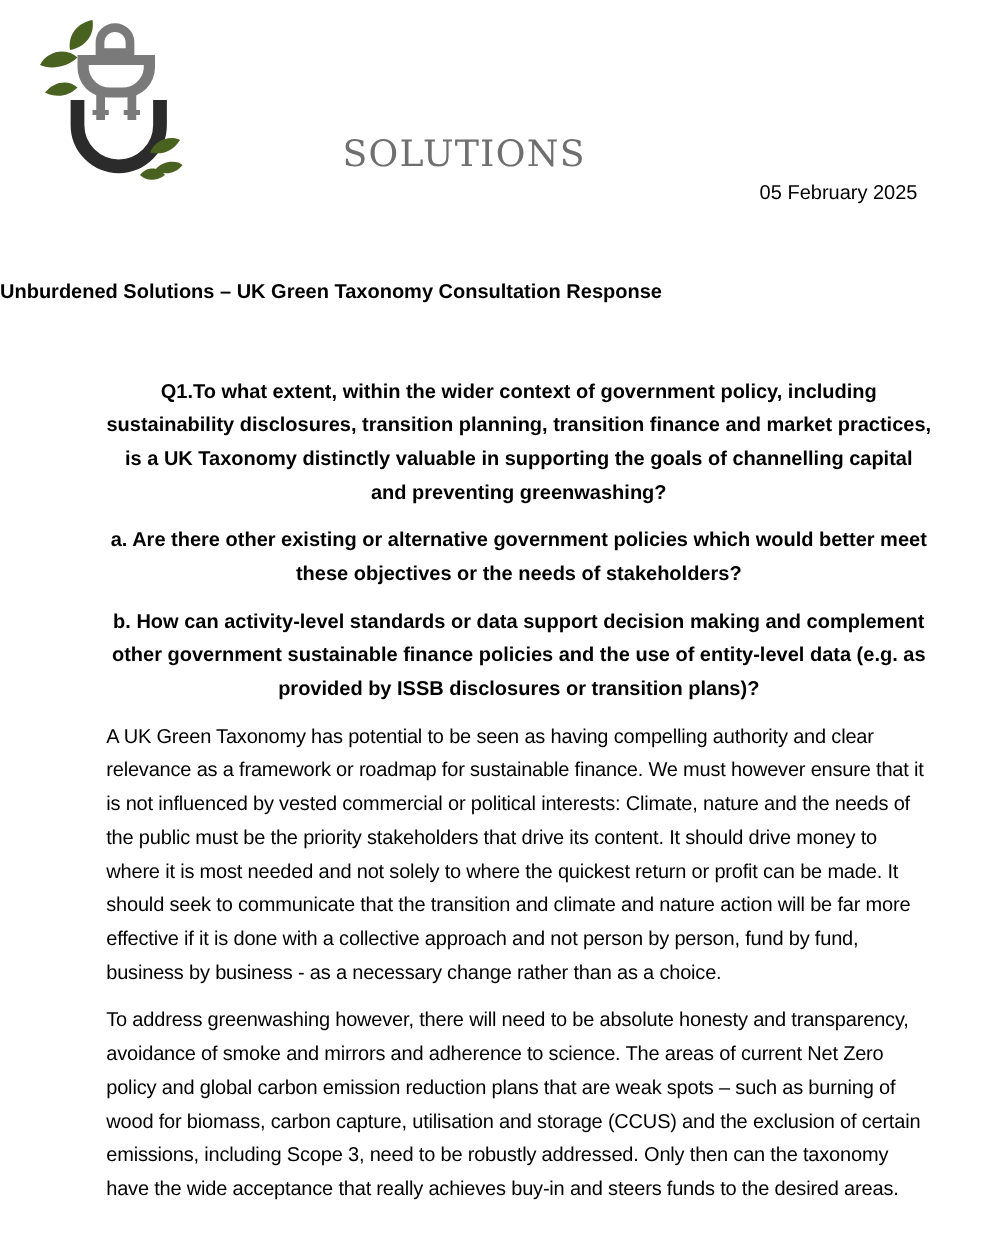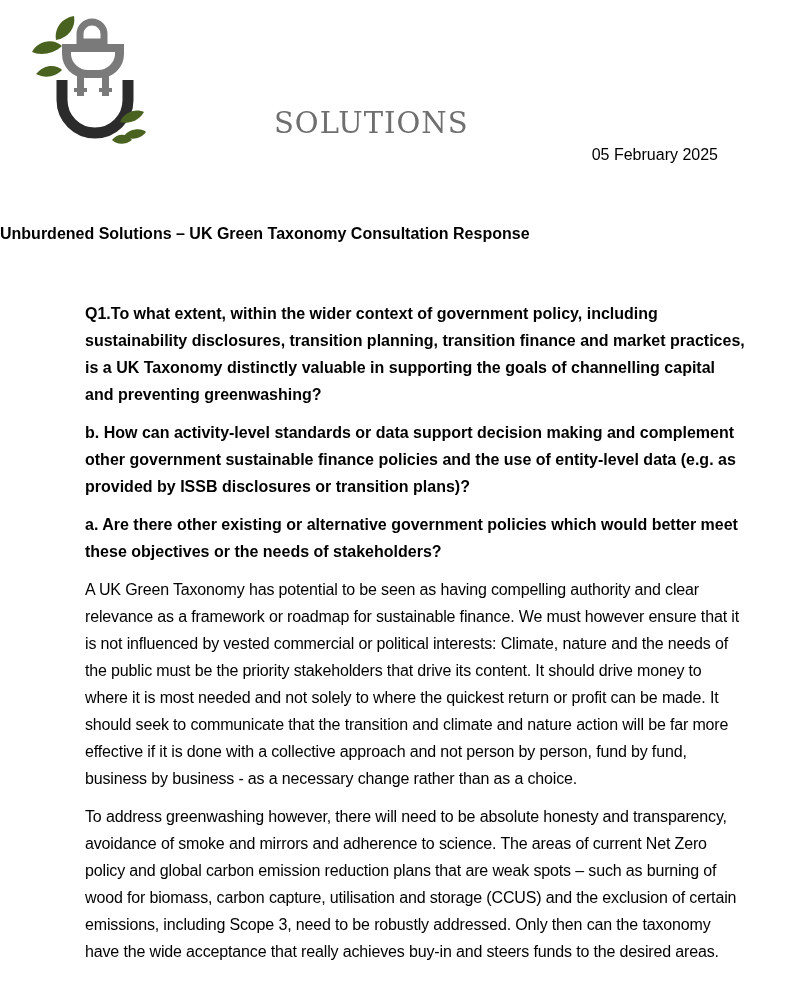--- a/index.html
+++ b/index.html
@@ -1,24 +1,24 @@
 <!DOCTYPE html>
 <html><head>
   <meta charset="utf-8">
   <style>
     html, body { margin: 0; padding: 0; background: #ffffff; }
     body { width: 806px; height: 999px; position: relative; overflow: hidden; font-family: "Liberation Sans", sans-serif; color: #000; }
     .logo { position: absolute; left: 24px; top: 12px; width: 440px; height: 135px; }
     .logo svg { position: absolute; left: 0; top: 0; }
     .logo-word { position: absolute; left: 101px; top: 28px; font-family: "DejaVu Sans", sans-serif; font-weight: bold; font-size: 60px; letter-spacing: -1px; color: #2b2b2b; line-height: 1; }
     .logo-sub { position: absolute; left: 250px; top: 97px; font-family: "DejaVu Serif", serif; font-size: 29px; color: #6f6f6f; letter-spacing: 1px; line-height: 1; text-align: center; }
-    .date { position: absolute; right: 88px; top: 146px; font-size: 16px; text-align: right; }
+    .date { position: absolute; right: 72px; top: 146px; font-size: 16px; text-align: right; }
     .title { position: absolute; left: 0; width: 806px; top: 225px; font-weight: bold; font-size: 16px; }
     .content { position: absolute; left: 85px; width: 660px; top: 300px; font-size: 16px; line-height: 27px; }
-    .q { font-weight: bold; margin: 0 0 11px 0; }
+    .q { font-weight: bold; margin: 0 0 11px 0; text-align: center; }
     .p { margin: 0 0 11px 0; letter-spacing: -0.15px; }
   </style>
 </head>
 <body>
 
 <div class="logo">
   <svg width="140" height="135" viewBox="0 0 140 135">
 
     <path d="M8 40 C14 28, 30 26, 38 34 C30 42, 16 44, 8 40 Z" fill="#4a6220"></path>
     <path d="M32 28 C30 16, 38 6, 50 4 C52 16, 44 26, 32 28 Z" fill="#4a6220"></path>
@@ -40,17 +40,17 @@
   </svg>
   <div class="logo-sub">SOLUTIONS</div>
 </div>
 
 <div class="date">05 February 2025</div>
 
 <div class="title">Unburdened Solutions – UK Green Taxonomy Consultation Response</div>
 
 <div class="content">
   <p class="q">Q1.To what extent, within the wider context of government policy, including sustainability disclosures, transition planning, transition finance and market practices, is a UK Taxonomy distinctly valuable in supporting the goals of channelling capital and preventing greenwashing?</p>
+  <p class="q">a. Are there other existing or alternative government policies which would better meet these objectives or the needs of stakeholders?</p>
   <p class="q">b. How can activity-level standards or data support decision making and complement other government sustainable finance policies and the use of entity-level data (e.g. as provided by ISSB disclosures or transition plans)?</p>
-  <p class="q">a. Are there other existing or alternative government policies which would better meet these objectives or the needs of stakeholders?</p>
   <p class="p">A UK Green Taxonomy has potential to be seen as having compelling authority and clear relevance as a framework or roadmap for sustainable finance.  We must however ensure that it is not influenced by vested commercial or political interests: Climate, nature and the needs of the public must be the priority stakeholders that drive its content.  It should drive money to where it is most needed and not solely to where the quickest return or profit can be made.  It should seek to communicate that the transition and climate and nature action will be far more effective if it is done with a collective approach and not person by person, fund by fund, business by business - as a necessary change rather than as a choice.</p>
   <p class="p">To address greenwashing however, there will need to be absolute honesty and transparency, avoidance of smoke and mirrors and adherence to science.  The areas of current Net Zero policy and global carbon emission reduction plans that are weak spots – such as burning of wood for biomass, carbon capture, utilisation and storage (CCUS) and the exclusion of certain emissions, including Scope 3, need to be robustly addressed.  Only then can the taxonomy have the wide acceptance that really achieves buy-in and steers funds to the desired areas.</p>
 </div>
 
 </body></html>

